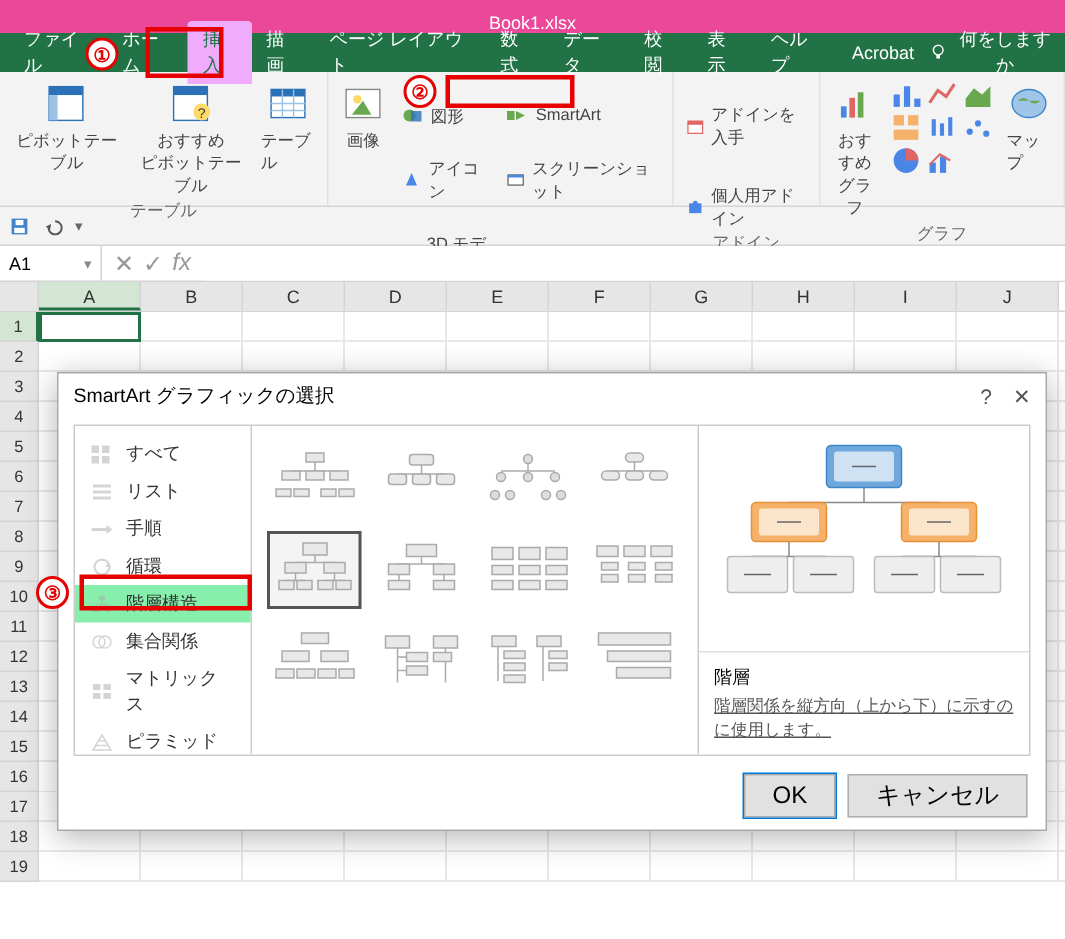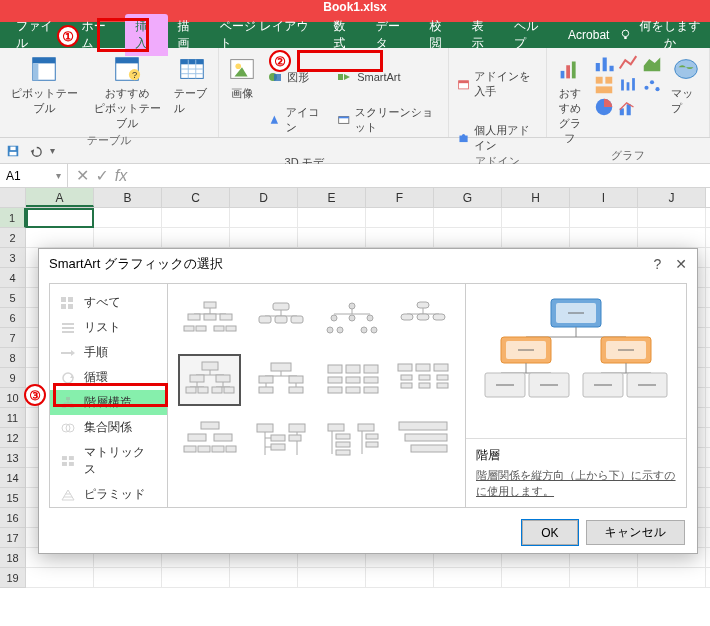--- a/index.html
+++ b/index.html
@@ -1,19 +1,19 @@
 <!DOCTYPE html>
 <html><head>
 <meta charset="utf-8">
 <style>
 * { box-sizing: border-box; margin: 0; padding: 0; font-family: "Yu Gothic UI", "Meiryo", sans-serif; }
 body { background: #fff; width: 710px; height: 626px; overflow: hidden; position: relative; }
 
 
-.titlebar { background: #ef4444; height: 22px; display: flex; justify-content: center; align-items: flex-start; color: #fff; font-size: 12px; position: relative; font-weight: bold; }
+.titlebar { background: #ec4899; height: 22px; display: flex; justify-content: center; align-items: flex-end; color: #fff; font-size: 12px; position: relative; }
 
 
 .tabs { background: #217346; height: 26px; display: flex; align-items: center; padding: 0 6px; position: relative; }
 .tab { color: #fff; font-size: 12px; padding: 4px 10px; cursor: pointer; border-top-left-radius: 3px; border-top-right-radius: 3px; }
 .tab.active { background: #f0abfc; color: #217346; }
 .tabs .tell { margin-left: auto; display: flex; align-items: center; color: #ffffff; font-size: 12px; gap: 4px; text-align: center; }
 .bulb { width: 14px; height: 14px; display: inline-block; }
 
 
 .ribbon { background: #f3f3f3; border-bottom: 1px solid #d4d4d4; height: 90px; display: flex; }
@@ -62,21 +62,21 @@
 .catitem .ico { width: 16px; height: 14px; opacity: .5; }
 .gallery { flex: 1; padding: 10px; display: grid; grid-template-columns: repeat(4, 1fr); grid-auto-rows: 52px; gap: 8px; align-content: start; border-right: 1px solid #ccc; }
 .thumb { border: 1px solid transparent; display: flex; align-items: center; justify-content: center; cursor: pointer; }
 .thumb.sel { border: 2px solid #555; background: #f4f4f4; }
 .preview { width: 220px; display: flex; flex-direction: column; }
 .previmg { flex: 1; display: flex; align-items: center; justify-content: center; }
 .prevtext { border-top: 1px solid #ddd; padding: 8px 10px; }
 .prevtext .h { font-size: 12px; margin-bottom: 4px; }
 .prevtext .d { font-size: 11px; color: #555; line-height: 1.4; text-decoration: underline; }
 .dlg-foot { display: flex; justify-content: flex-end; gap: 8px; padding: 8px 12px; }
-.dlg-foot button { font-size: 12px; padding: 3px 18px; border: 1px solid #adadad; background: #e1e1e1; cursor: pointer; }
+.dlg-foot button { font-size: 16px; padding: 3px 18px; border: 1px solid #adadad; background: #e1e1e1; cursor: pointer; }
 .dlg-foot button:first-child { background: #e1e1e1; outline: 1px solid #0078d7; }
 
 
 .mini-org rect { fill: #e8e8e8; stroke: #aaa; stroke-width: 1; }
 .mini-org line { stroke: #aaa; stroke-width: 1; }
 </style>
 </head>
 <body>
 
 <div class="titlebar">

